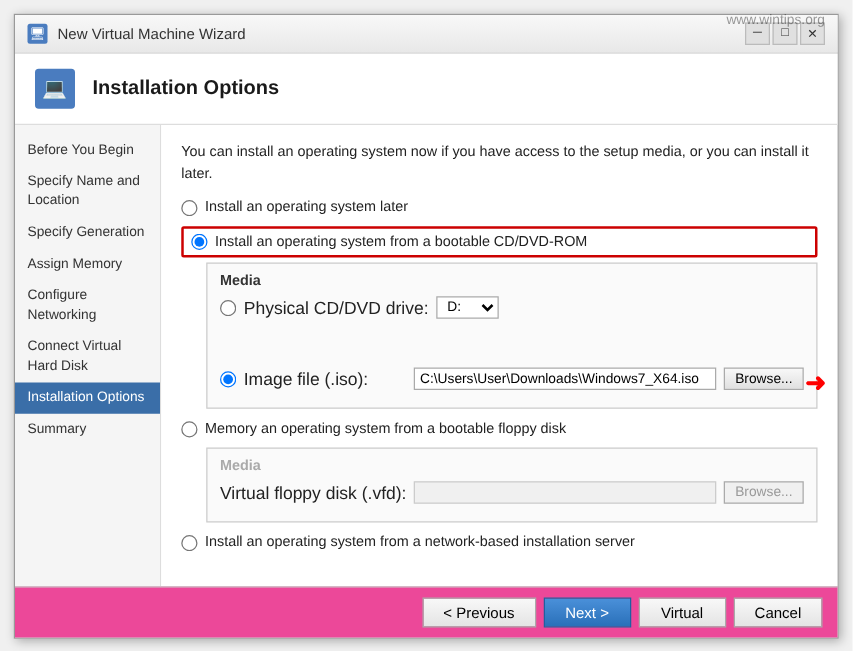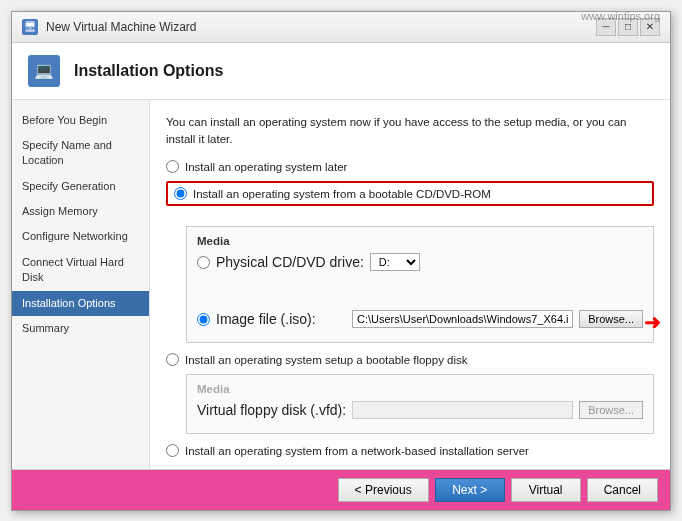--- a/index.html
+++ b/index.html
@@ -88,21 +88,21 @@
       color: #1a1a1a;
     }
 
     .content {
       display: flex;
       flex: 1;
       overflow: hidden;
     }
 
     .sidebar {
-      width: 138px;
+      width: 117px;
       background: #f5f5f5;
       border-right: 1px solid #ddd;
       padding: 8px 0;
     }
     .sidebar-item {
       padding: 5px 10px;
       color: #333;
       cursor: pointer;
       font-size: 11px;
       line-height: 1.4;
@@ -120,42 +120,42 @@
     }
     .intro-text {
       font-size: 11.5px;
       color: #222;
       margin-bottom: 12px;
       line-height: 1.5;
     }
 
     .option-row {
       display: flex;
-      align-items: center;
+      align-items: flex-start;
       gap: 6px;
       margin-bottom: 8px;
     }
     .option-row label {
       font-size: 11.5px;
       color: #222;
       cursor: pointer;
     }
     .option-row input[type="radio"] {
       cursor: pointer;
       margin: 0;
     }
 
     .highlighted-option {
       border: 2px solid #cc0000;
       padding: 4px 6px;
       border-radius: 2px;
       display: flex;
       align-items: center;
       gap: 6px;
-      margin-bottom: 20px;
+      margin-bottom: 4px;
     }
     .highlighted-option label {
       font-size: 11.5px;
       color: #222;
     }
 
     .media-box {
       margin-left: 20px;
       border: 1px solid #ccc;
       background: #fafafa;
@@ -322,21 +322,21 @@
           <label for="image">Image file (.iso):</label>
           <input type="text" value="C:\Users\User\Downloads\Windows7_X64.iso" style="font-size: 11px; padding: 2px 4px; border: 1px solid rgb(170, 170, 170); flex: 1 1 0%;">
           <button class="browse-btn">Browse...</button>
 
           <span style="position:absolute;right:-18px;top:0px;color:red;font-size:20px;font-weight:bold;">➜</span>
         </div>
       </div>
 
       <div class="option-row floppy-section">
         <input type="radio" name="install_option" id="opt3" style="">
-        <label for="opt3">Install an operating system setup a bootable floppy disk</label>
+        <label for="opt3">Memory an operating system from a bootable floppy disk</label>
       </div>
 
       <div class="floppy-media-box">
         <div class="media-title disabled-label">Media</div>
         <div class="media-row">
           <label class="disabled-label">Virtual floppy disk (.vfd):</label>
           <input type="text" class="disabled" disabled="" style="flex: 1 1 0%; font-size: 11px; padding: 2px 4px; border: 1px solid rgb(204, 204, 204); background: rgb(240, 240, 240); color: rgb(153, 153, 153);">
           <button class="browse-btn disabled" disabled="">Browse...</button>
         </div>
       </div>

